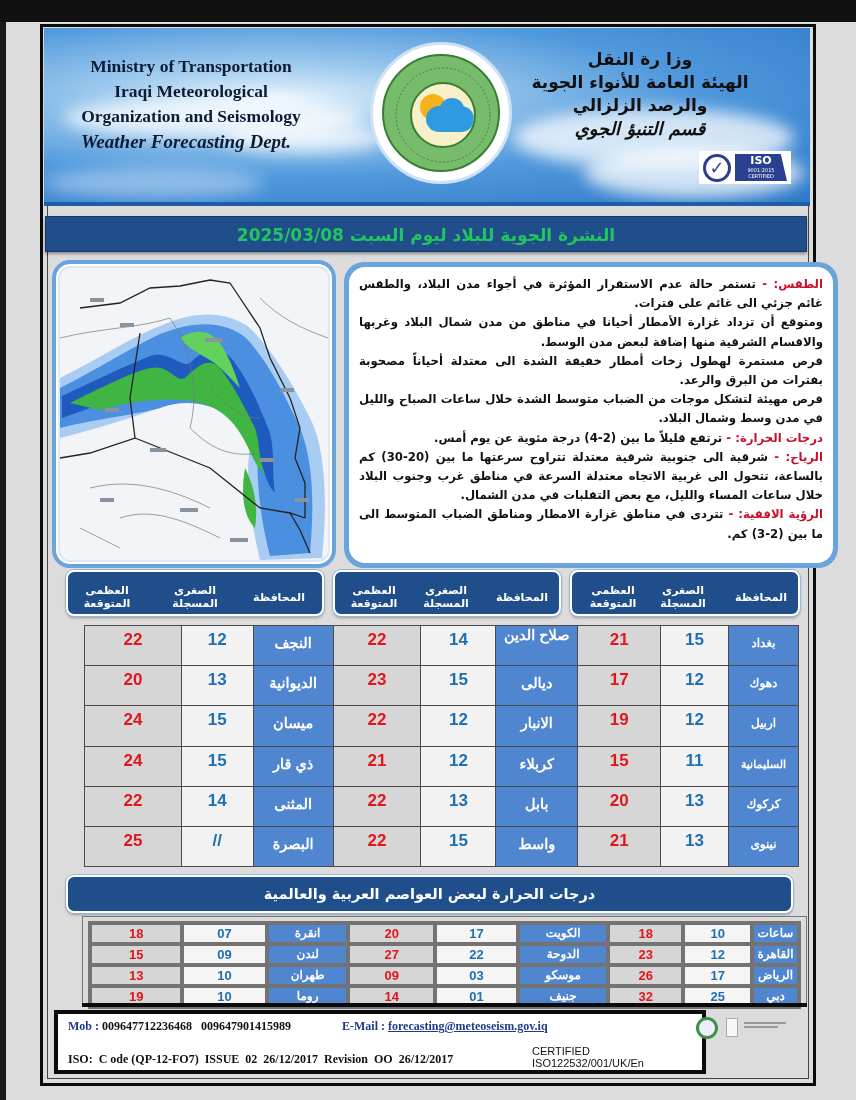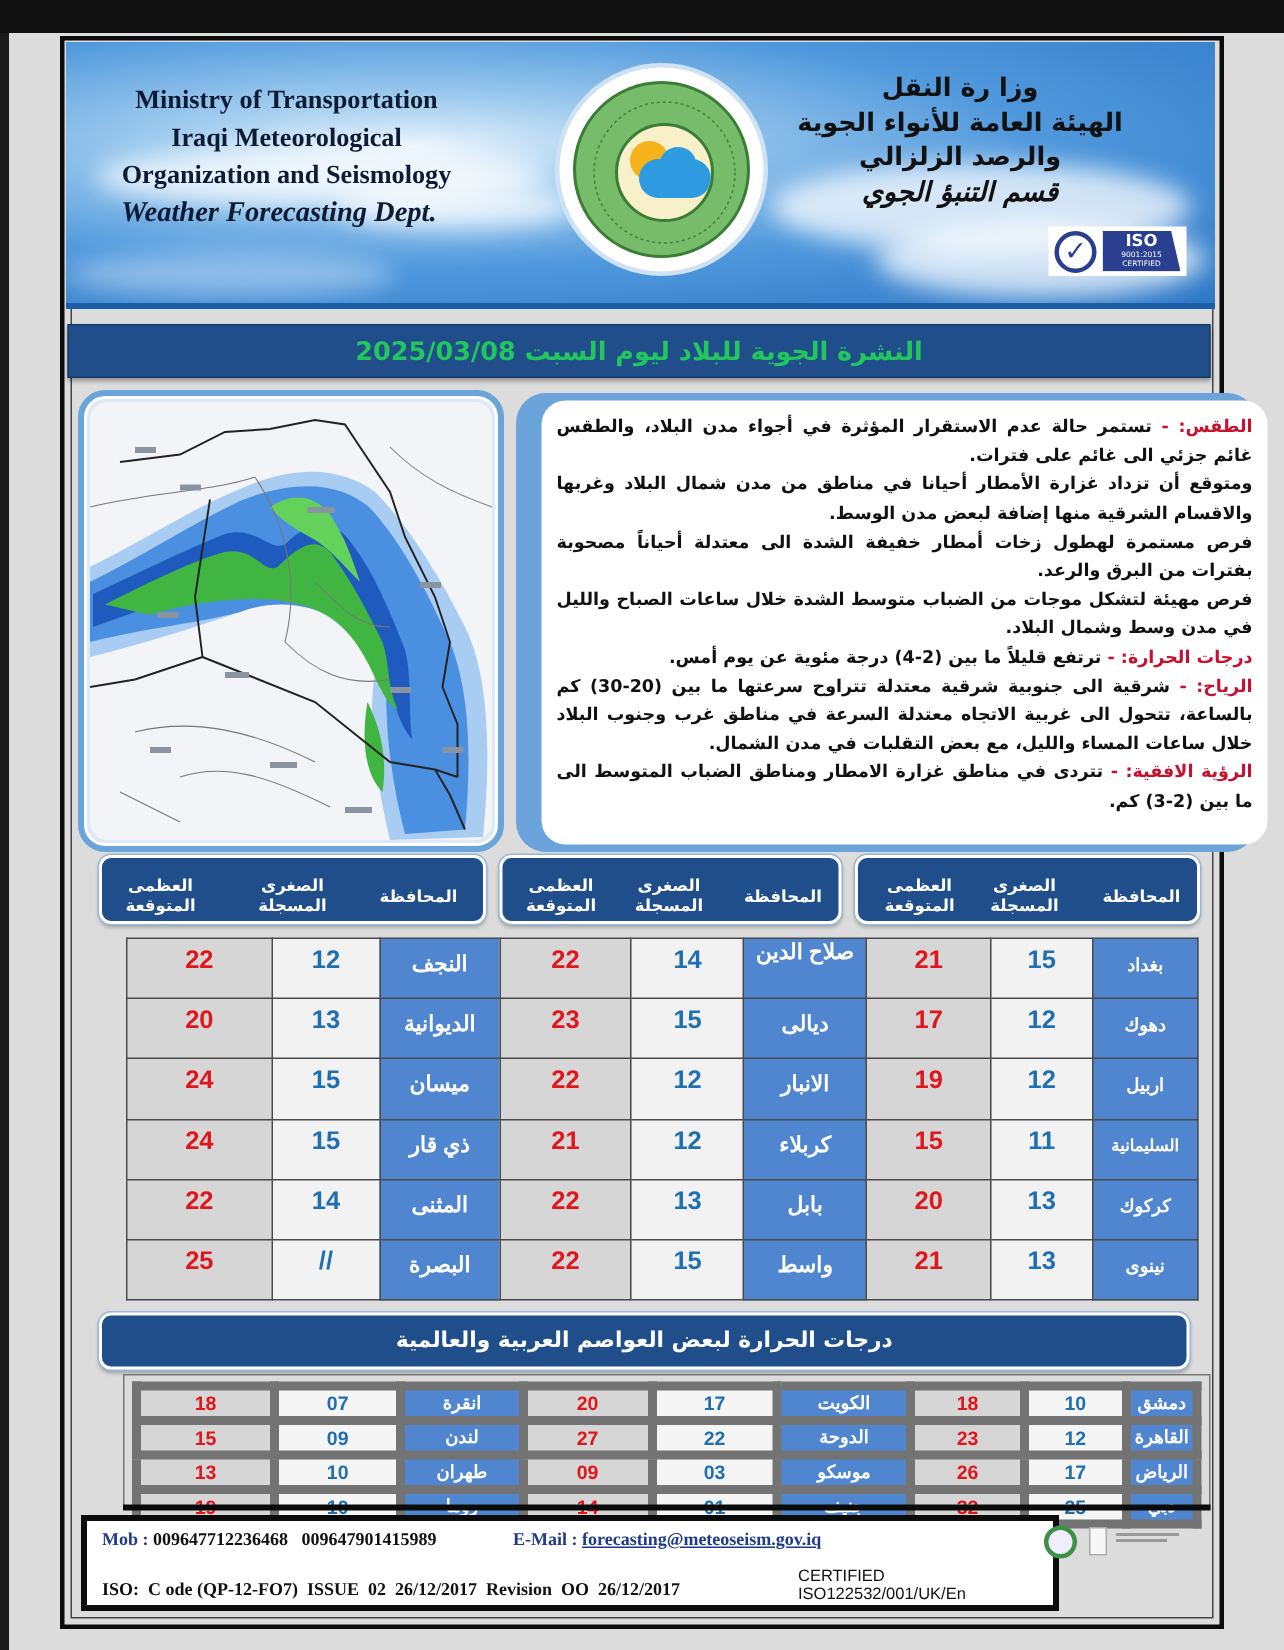--- a/index.html
+++ b/index.html
@@ -47,21 +47,21 @@
 
   
   .map-box { position: absolute; left: 52px; top: 260px; width: 284px; height: 308px; border-radius: 18px;
     background: #dfe9f5; border: 4px solid #6aa4da; box-shadow: inset 0 0 0 2px #fff; overflow: hidden; }
   .map-inner { position: absolute; left: 4px; top: 4px; right: 4px; bottom: 4px; border-radius: 12px; background: #f1f3f6; overflow: hidden; }
 
   
   .text-box { position: absolute; left: 344px; top: 262px; width: 494px; height: 306px; border-radius: 20px;
     background: #6aa4da; padding: 5px; }
   .text-inner { width: 100%; height: 100%; background: #fff; border-radius: 16px; padding: 8px 10px 6px 10px;
-    direction: rtl; text-align: justify; font-weight: bold; font-size: 11.7px; line-height: 19.2px; color: #111; margin-left: 12px; }
+    direction: rtl; text-align: justify; font-weight: bold; font-size: 11.7px; line-height: 19.2px; color: #111; }
   .text-inner .lbl { color: #c8102e; }
 
   
   .ph { position: absolute; top: 570px; height: 46px; background: #1f4e8a; border: 2px solid #fff;
     border-radius: 8px; box-shadow: 0 0 0 1px #99b6d8, 0 2px 3px rgba(0,0,0,0.3); color: #fff; direction: rtl; }
   .ph span { position: absolute; top: 4px; height: 42px; display: flex; align-items: center; justify-content: center;
     text-align: center; font-size: 11px; line-height: 13px; font-weight: bold; }
 
   
   .ptable { position: absolute; left: 84px; top: 625px; width: 715px; border-collapse: collapse; direction: ltr; }
@@ -69,21 +69,21 @@
     font-family: "Liberation Sans", sans-serif; font-weight: bold; font-size: 17px; }
   .ptable td.mx { background: #d6d6d6; color: #e0161d; }
   .ptable td.mn { background: #f2f2f2; color: #1f6fb2; }
   .ptable td.nm { background: #4f86cf; color: #fff; font-size: 14.5px; direction: rtl; padding-top: 10px; line-height: 15px; }
 
   
   .cap-title { position: absolute; left: 66px; top: 875px; width: 727px; height: 38px; background: #1f4e8a;
     border: 2px solid #fff; border-radius: 8px; box-shadow: 0 0 0 1px #99b6d8, 0 2px 3px rgba(0,0,0,0.3);
     color: #fff; font-weight: bold; font-size: 14.5px; text-align: center; line-height: 34px; direction: rtl; }
   .ctable { position: absolute; left: 88px; top: 921px; width: 713px; border-collapse: collapse; }
-  .ctable td { border: 6px solid #737373; height: 19.5px; text-align: center; font-family: "Liberation Sans", sans-serif;
+  .ctable td { border: 4px solid #737373; height: 19.5px; text-align: center; font-family: "Liberation Sans", sans-serif;
     font-weight: bold; font-size: 13px; line-height: 17px; }
   .ctable td.mx { background: #d6d6d6; color: #e0161d; }
   .ctable td.mn { background: #f5f5f5; color: #1f6fb2; }
   .ctable td.nm { background: #4f86cf; color: #fff; font-size: 12px; direction: rtl; }
   .cap-frame { position: absolute; left: 82px; top: 916px; width: 725px; height: 90px; border: 1px solid #777; background: #dcdcdc; }
   .cap-bottom { position: absolute; left: 82px; top: 1003px; width: 725px; height: 4px; background: #0b0b0b; }
 
   
   .footer { position: absolute; left: 54px; top: 1010px; width: 652px; height: 64px; background: #fff; border: 4px solid #0b0b0b;
     font-family: "Liberation Serif", serif; font-weight: bold; font-size: 12px; color: #111; }
@@ -323,21 +323,21 @@
   <tbody>
     <tr>
       <td class="mx">18</td>
       <td class="mn">07</td>
       <td class="nm">انقرة</td>
       <td class="mx">20</td>
       <td class="mn">17</td>
       <td class="nm">الكويت</td>
       <td class="mx">18</td>
       <td class="mn">10</td>
-      <td class="nm">دمشق</td>
+      <td class="nm">ساعات</td>
     </tr>
     <tr>
       <td class="mx">15</td>
       <td class="mn">09</td>
       <td class="nm">لندن</td>
       <td class="mx">27</td>
       <td class="mn">22</td>
       <td class="nm">الدوحة</td>
       <td class="mx">23</td>
       <td class="mn">12</td>

